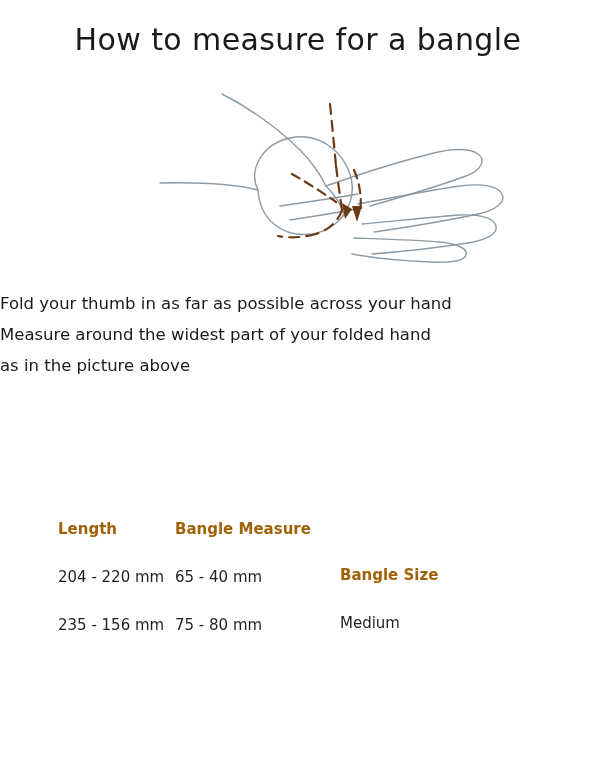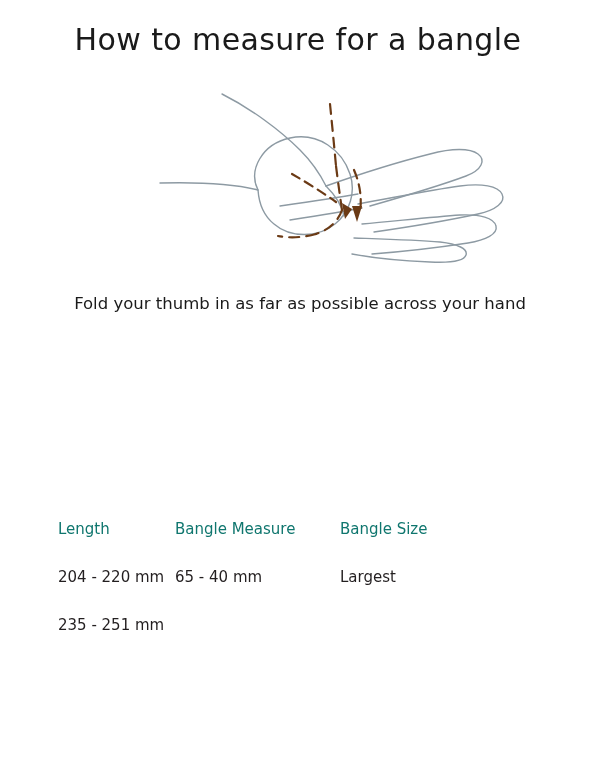--- a/index.html
+++ b/index.html
@@ -37,21 +37,21 @@
     top: 78px;
     left: 130px;
     width: 390px;
     height: 185px;
   }
   .instructions {
     position: absolute;
     top: 288px;
     left: 0;
     width: 600px;
-    text-align: center;
+    text-align: left;
   }
   .instructions .line {
     font-size: 16.5px;
     color: #1a1a1a;
     line-height: 31px;
     white-space: nowrap;
   }
   .table {
     position: absolute;
     top: 520px;
@@ -62,24 +62,24 @@
     display: flex;
     height: 48px;
     align-items: flex-start;
   }
   .cell {
     font-size: 15px;
     color: #231f20;
   }
   .c1 { width: 175px; padding-left: 58px; box-sizing: border-box; }
   .c2 { width: 165px; }
-  .c3 { width: 200px; }
+  .c3 { width: 200px; margin-top: 46px; }
   .header .cell {
-    font-weight: normal;
-    color: #0f766e;
+    font-weight: bold;
+    color: #a16207;
   }
 </style>
 </head>
 <body>
 
 <div class="page">
 
   <div class="title">How to measure for a bangle</div>
 
   <div class="hand-figure">
@@ -116,31 +116,34 @@
       <g fill="#6b3a15">
 
         <path d="M222 128 L 232 128 L 227 144 Z"></path>
         <path d="M212 125 L 222 131 L 215 141 Z"></path>
       </g>
     </svg>
   </div>
 
   <div class="instructions">
     <div class="line">Fold your thumb in as far as possible across your hand</div>
+    <div class="line">Measure around the widest part of your folded hand</div>
+    <div class="line">as in the picture above</div>
   </div>
 
   <div class="table">
     <div class="row header">
       <div class="cell c1">Length</div>
       <div class="cell c2">Bangle Measure</div>
       <div class="cell c3">Bangle Size</div>
     </div>
     <div class="row">
       <div class="cell c1">204 - 220 mm</div>
       <div class="cell c2">65 - 40 mm</div>
-      <div class="cell c3">Largest</div>
+      <div class="cell c3">Medium</div>
     </div>
     <div class="row">
-      <div class="cell c1">235 - 251 mm</div>
+      <div class="cell c1">235 - 156 mm</div>
+      <div class="cell c2">75 - 80 mm</div>
     </div>
   </div>
 
 </div>
 
 </body></html>

